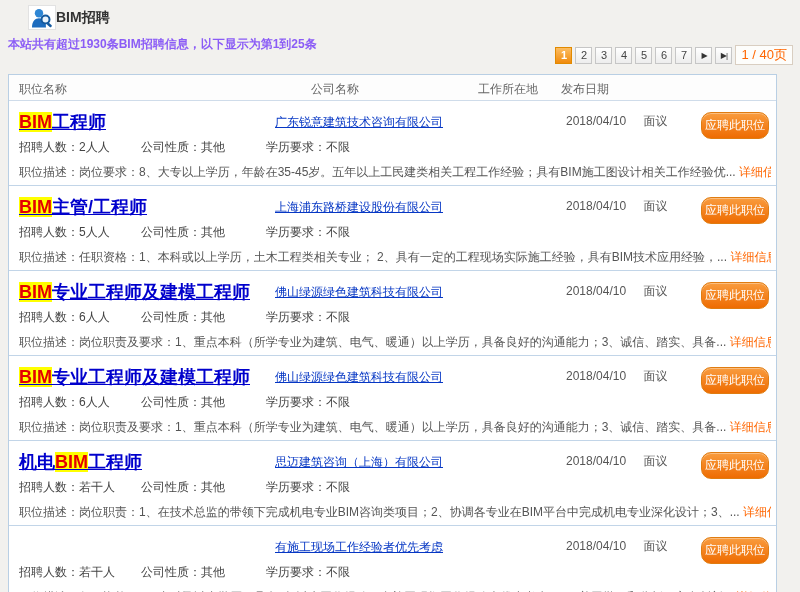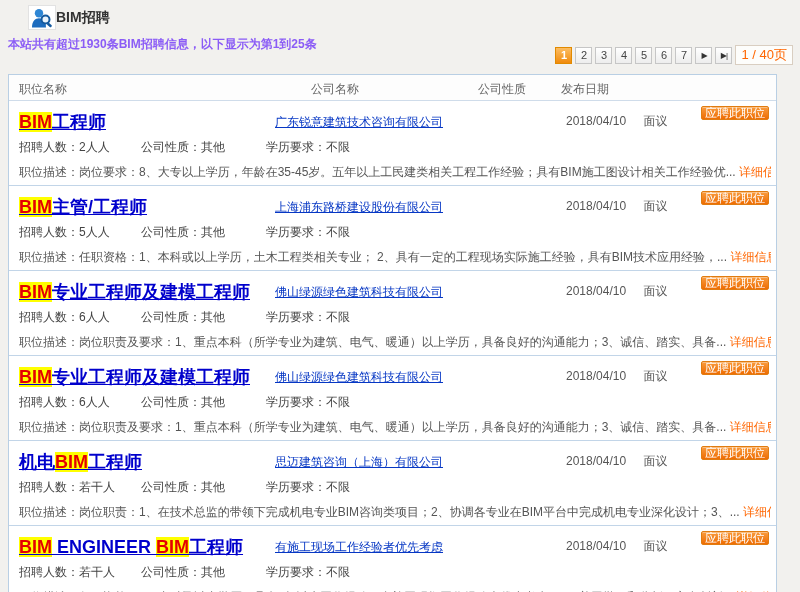--- a/index.html
+++ b/index.html
@@ -47,24 +47,24 @@
   .job-item { position:relative; height:85px; border-top:1px solid #c2d5e8; background:#fff; }
   #job-list .job-item:first-child { border-top-color:#cfdcea; }
 
   .job-title { position:absolute; left:10px; top:9px; font-size:18px; font-weight:bold; color:#0000cc; text-decoration:underline; cursor:pointer; white-space:nowrap; }
   .job-title .hl { color:#e40000; background:#ffff00; }
   .company-cell { position:absolute; left:230px; top:11px; width:240px; text-align:center; }
   .company-link { font-size:12px; color:#0637c4; text-decoration:underline; cursor:pointer; white-space:nowrap; }
   .date-cell { position:absolute; left:557px; top:12px; font-size:12px; color:#555; white-space:nowrap; }
   .date-cell .salary { margin-left:14px; }
   .apply-btn {
-    position:absolute; right:7px; top:5px; width:68px; height:14px;
+    position:absolute; right:7px; top:11px; width:68px; height:27px;
     display:flex; align-items:center; justify-content:center;
     background:linear-gradient(#f99c3e,#ee6c02);
-    border:1px solid #e07c10; border-radius:2px;
+    border:1px solid #e07c10; border-radius:10px;
     color:#fff; font-size:12px; text-decoration:none; cursor:pointer;
     box-shadow:inset 0 1px 0 rgba(255,255,255,.35);
   }
   .meta-row { position:absolute; top:38px; left:0; width:100%; font-size:12px; color:#444; }
   .meta { position:absolute; top:0; white-space:nowrap; }
   .meta-recruits { left:10px; }
   .meta-type     { left:132px; }
   .meta-edu      { left:257px; }
   .desc-row { position:absolute; top:63px; left:10px; width:752px; font-size:12px; color:#555; white-space:nowrap; overflow:hidden; }
   .detail-link { color:#f60; text-decoration:none; cursor:pointer; }
@@ -98,21 +98,21 @@
     </span>
   <a class="page-btn arrow">▶</a>
   <a class="page-btn arrow">▶|</a>
   <span class="page-pos">1 / 40页</span>
 </div>
 
 <div class="job-table">
   <div class="table-header">
     <span class="col-title">职位名称</span>
     <span class="col-company">公司名称</span>
-    <span class="col-location">公司性质</span>
+    <span class="col-location">工作所在地</span>
     <span class="col-date">发布日期</span>
     <span class="col-salary">月薪</span>
   </div>
   <div id="job-list">
   <div class="job-item">
     <a class="job-title"><span class="hl">BIM</span><span>工程师</span></a>
     <div class="company-cell">
       <a class="company-link">广东锐意建筑技术咨询有限公司</a>
     </div>
     <span class="date-cell">
@@ -209,21 +209,20 @@
       <span class="meta meta-type"><span>公司性质：</span><span>其他</span></span>
       <span class="meta meta-edu"><span>学历要求：</span><span>不限</span></span>
     </div>
     <div class="desc-row">
       <span>职位描述：</span><span>岗位职责：1、在技术总监的带领下完成机电专业BIM咨询类项目；2、协调各专业在BIM平台中完成机电专业深化设计；3、...</span>
       <a class="detail-link">详细信息..</a>
     </div>
   </div>
 
   <div class="job-item">
-    <a class="job-title"><span class="hl">BIM</span><span> ENGINEER </span><span class="hl">BIM</span><span>工程师</span></a>
     <div class="company-cell">
       <a class="company-link">有施工现场工作经验者优先考虑</a>
     </div>
     <span class="date-cell">
       <span>2018/04/10</span>
       <span class="salary">面议</span>
     </span>
     <a class="apply-btn">应聘此职位</a>
     <div class="meta-row">
       <span class="meta meta-recruits"><span>招聘人数：</span><span>若干人</span></span>

